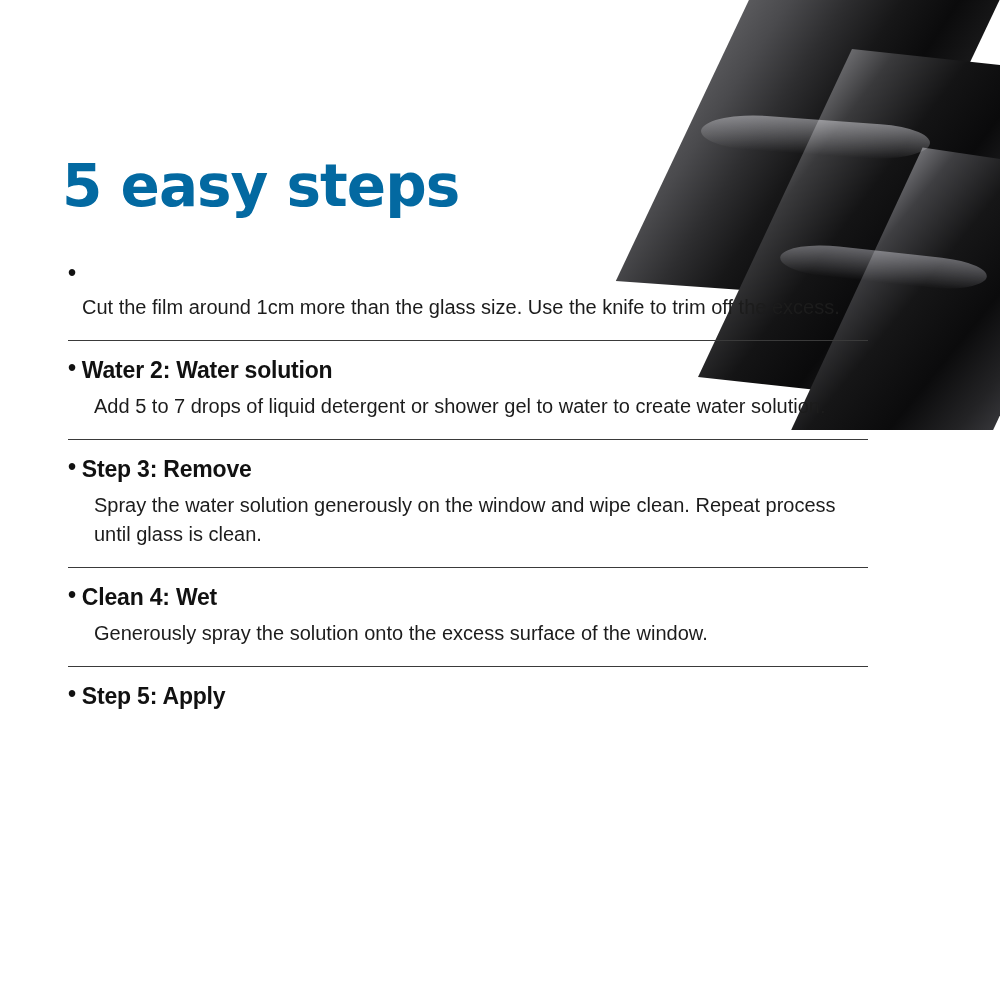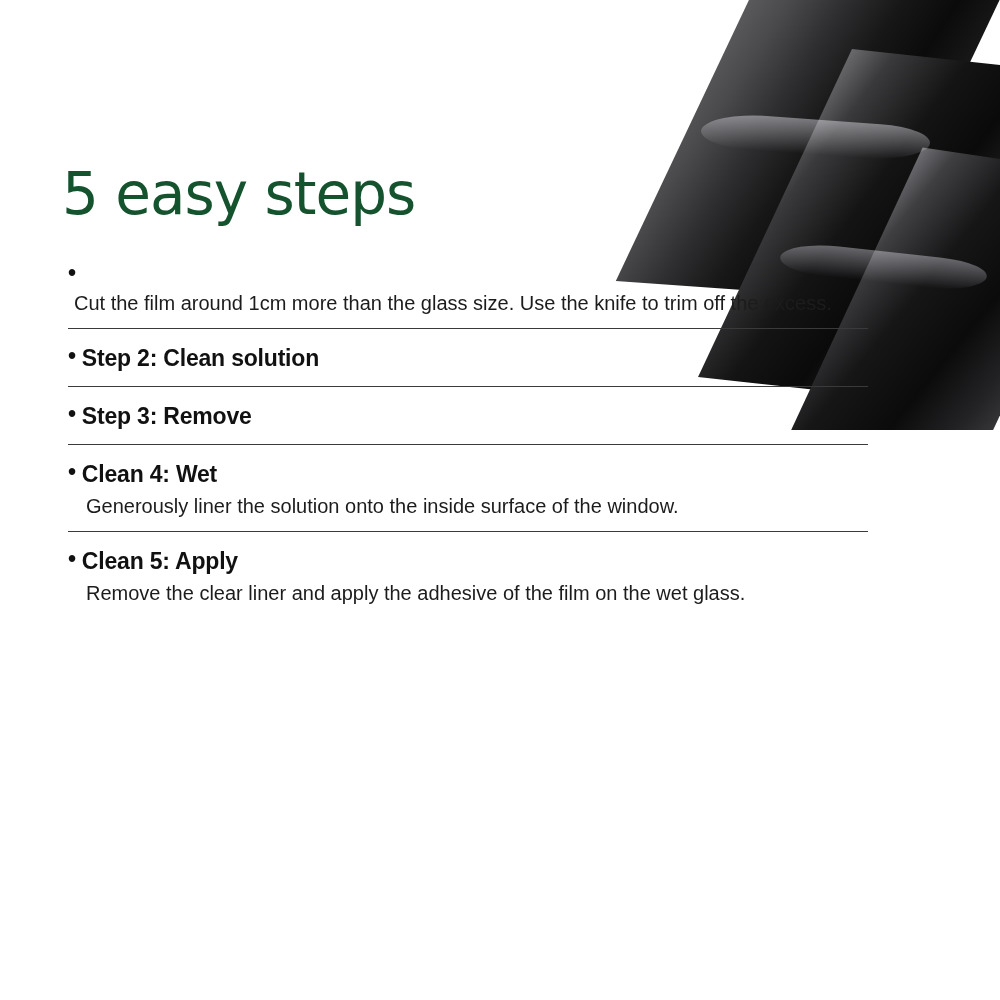--- a/index.html
+++ b/index.html
@@ -107,25 +107,25 @@
     position: absolute;
     top: 0;
     left: 0;
     width: 1000px;
     height: 1000px;
     padding: 0;
   }
   .title {
     position: absolute;
     left: 62px;
-    top: 160px;
+    top: 152px;
     font-size: 58px;
-    font-weight: normal;
+    font-weight: bold;
     letter-spacing: -1px;
-    color: #14532d;
+    color: #0369a1;
     font-family: "DejaVu Sans", sans-serif;
   }
   .steps {
     position: absolute;
     left: 68px;
     top: 262px;
     width: 800px;
   }
   .step {
     padding: 0 0 10px 0;
@@ -147,21 +147,21 @@
   .bullet {
     font-size: 23px;
     line-height: 1;
     margin-right: 6px;
     color: #111111;
   }
   .step-body {
     font-size: 20px;
     line-height: 1.45;
     color: #1c1c1c;
-    margin: 0;
+    margin: 8px;
     padding-left: 18px;
     max-width: 760px;
   }
   .step-1 .step-body { padding-left: 6px; }
   .step-1 .step-heading { padding-left: 0; }
 </style>
 </head>
 <body>
 
 <div class="page">
@@ -183,42 +183,43 @@
       <div class="step step-1">
         <div class="step-heading">
           <span class="bullet">•</span>
         </div>
         <p class="step-body">Cut the film around 1cm more than the glass size. Use the knife to trim off the excess.</p>
       </div>
 
       <div class="step">
         <div class="step-heading">
           <span class="bullet">•</span>
-          <span>Step 2: Clean solution</span>
-        </div>
+          <span>Water 2: Water solution</span>
+        </div>
+        <p class="step-body">Add 5 to 7 drops of liquid detergent or shower gel to water to create water solution.</p>
       </div>
 
       <div class="step">
         <div class="step-heading">
           <span class="bullet">•</span>
           <span>Step 3: Remove</span>
         </div>
+        <p class="step-body">Spray the water solution generously on the window and wipe clean. Repeat process until glass is clean.</p>
       </div>
 
       <div class="step">
         <div class="step-heading">
           <span class="bullet">•</span>
           <span>Clean 4: Wet</span>
         </div>
-        <p class="step-body">Generously liner the solution onto the inside surface of the window.</p>
+        <p class="step-body">Generously spray the solution onto the excess surface of the window.</p>
       </div>
 
       <div class="step last">
         <div class="step-heading">
           <span class="bullet">•</span>
-          <span>Clean 5: Apply</span>
-        </div>
-        <p class="step-body">Remove the clear liner and apply the adhesive of the film on the wet glass.</p>
+          <span>Step 5: Apply</span>
+        </div>
       </div>
 
     </div>
   </div>
 </div>
 
 </body></html>

